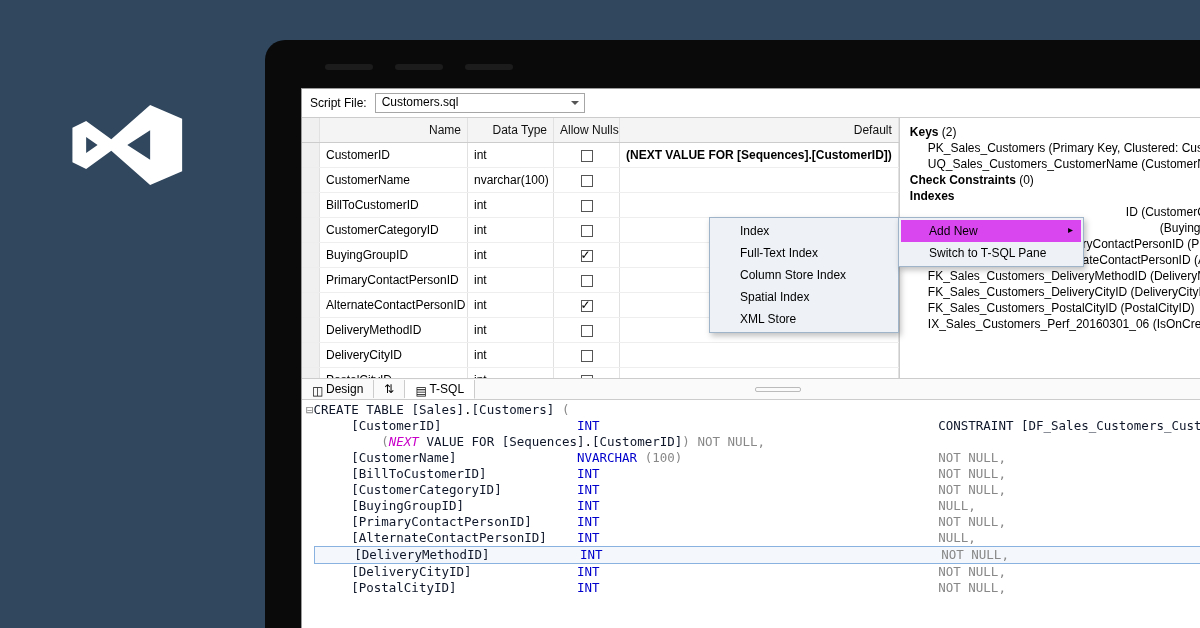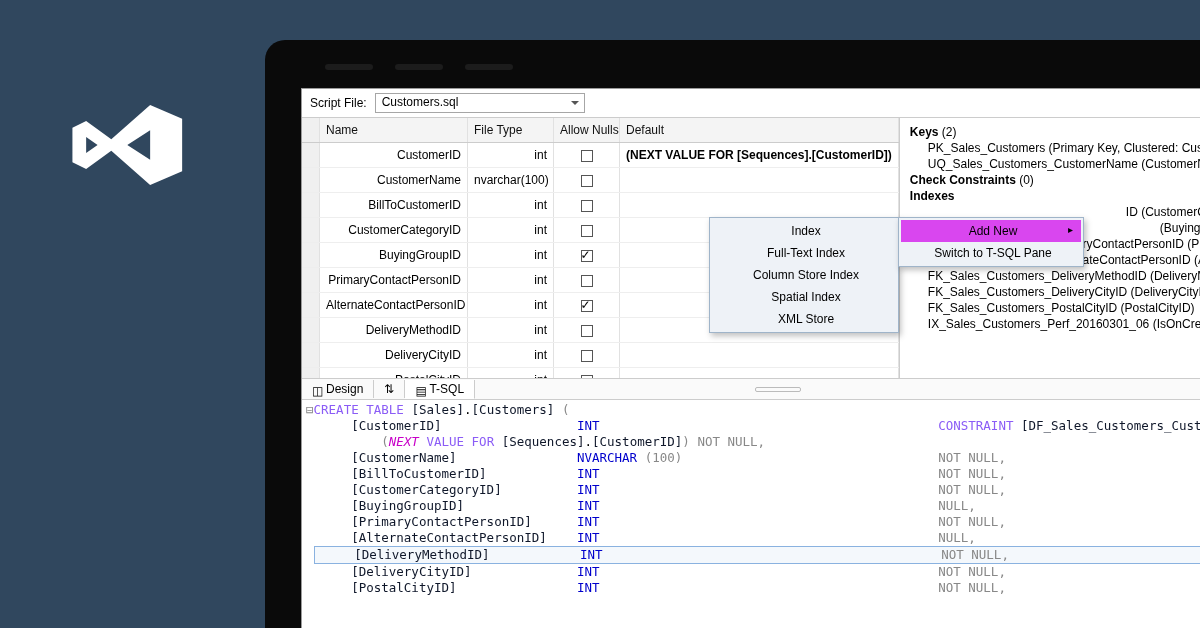--- a/index.html
+++ b/index.html
@@ -46,27 +46,27 @@
     content: ""; position: absolute; right: 5px; top: 7px;
     border: 4px solid transparent; border-top-color: #555;
   }
   
   .split-top { display: flex; height: 260px; }
   .col-grid { flex: 0 0 586px; border-right: 1px solid #ccc; display: flex; flex-direction: column; }
   .col-props { flex: 1; padding: 6px 10px; font-size: 12px; overflow: hidden; }
   
   .gh { display: flex; background: #f4f4f4; border-bottom: 1px solid #ccc; }
   .gh div, .gr div { border-right: 1px solid #e1e1e1; padding: 4px 6px; height: 24px; line-height: 16px; overflow: hidden; white-space: nowrap; }
-  .gh div { font-weight: 400; color: #111; }
+  .gh div { font-weight: 400; color: #111; text-align: right; }
   .c0 { width: 18px; background: #f0f0f0; }
   .c1 { width: 148px; }
   .c2 { width: 86px; }
   .c3 { width: 66px; text-align: center; }
   .c4 { flex: 1; font-weight: bold; }
-  .grid-body { flex: 1; overflow: hidden; text-align: right; }
+  .grid-body { flex: 1; overflow: hidden; }
   .gr { display: flex; border-bottom: 1px solid #eee; font-size: 12px; }
   .chk { width: 12px; height: 12px; border: 1px solid #555; display: inline-block; vertical-align: middle; position: relative; }
   .chk.on::after { content: "✓"; position: absolute; left: -1px; top: -4px; font-size: 12px; }
   
   .pk { font-weight: bold; text-align: center; }
   .pline { padding: 1px 0; white-space: nowrap; overflow: hidden; }
   .psub { padding-left: 18px; }
   
   .tab-strip {
     display: flex; align-items: center; gap: 0;
@@ -76,33 +76,33 @@
   }
   .tab { padding: 2px 10px; border-right: 1px solid #ccc; display: flex; gap: 4px; align-items: center; }
   .tab.active { background: #fff; border-bottom: 1px solid #fff; }
   .pane-handle { margin-left: 280px; width: 46px; height: 5px; border: 1px solid #bbb; border-radius: 2px; }
   
   .code {
     font-family: Consolas, monospace; font-size: 12.5px;
     padding: 2px 4px; white-space: pre; line-height: 16px;
     color: #000; overflow: hidden;
   }
-  .kw { color: #8b5cf6; }
+  .kw { color: #0f172a; }
   .br { color: #0f172a; }
   .fn { color: #c800c8; font-style: italic; }
   .gy { color: #888; }
   .ty { color: #0000cc; }
   .sel-line { border: 1px solid #8ab2e0; background: #f4f8fc; display: inline-block; padding: 0 2px; }
   
   .menu {
     position: absolute; background: #eef2f7; border: 1px solid #9fb4c9;
     box-shadow: 2px 3px 6px rgba(0,0,0,.25); font-size: 12px;
     padding: 2px;
   }
-  .menu-item { padding: 4px 24px 4px 28px; white-space: nowrap; position: relative; text-align: center; }
+  .menu-item { padding: 4px 24px 4px 28px; white-space: nowrap; position: relative; }
   .menu-item.highlight { background: #d946ef; }
   .menu-item.arrow::after { content: "▸"; position: absolute; right: 8px; top: 4px; font-size: 10px; }
   .glyph { width:10px; height:10px; display:inline-block; }
 </style>
 </head>
 <body>
 
 <svg class="vs-logo" viewBox="0 0 100 70">
   <path fill="#fff" d="M72 0 L100 12 L100 58 L72 70 L38 40 L16 56 L4 50 L4 20 L16 14 L38 30 Z M72 22 L52 35 L72 48 Z M16 28 L16 42 L26 35 Z"></path>
 </svg>
@@ -118,21 +118,21 @@
       <span>Script File:</span>
       <div class="script-combo">Customers.sql</div>
     </div>
 
     <div class="split-top">
 
       <div class="col-grid">
         <div class="gh">
           <div class="c0"></div>
           <div class="c1">Name</div>
-          <div class="c2">File Type</div>
+          <div class="c2">Data Type</div>
           <div class="c3">Allow Nulls</div>
           <div class="c4">Default</div>
         </div>
         <div class="grid-body" id="grid-body">
             <div class="gr">
               <div class="c0"></div>
               <div class="c1">CustomerID</div>
               <div class="c2">int</div>
               <div class="c3"><span class="chk"></span></div>
               <div class="c4">(NEXT VALUE FOR [Sequences].[CustomerID])</div>

